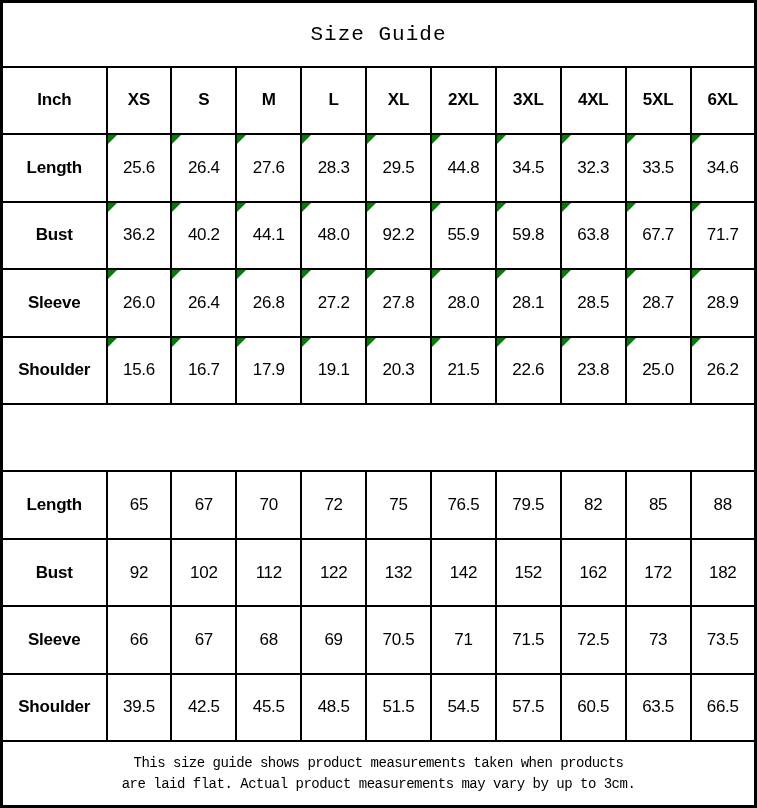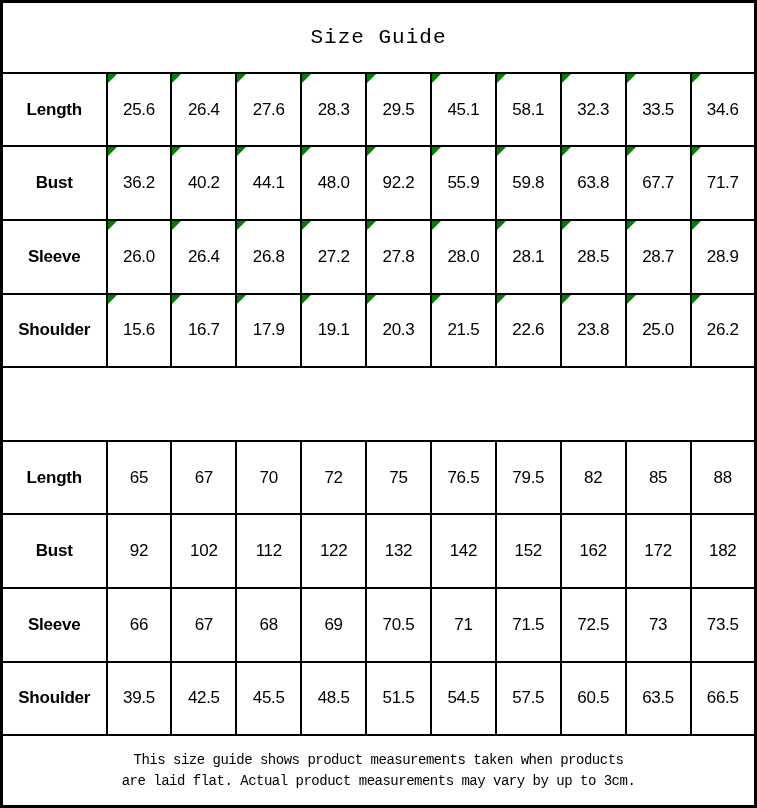--- a/index.html
+++ b/index.html
@@ -86,30 +86,43 @@
         <col>
         <col>
         <col>
     </colgroup>
 
     <tbody>
         <tr class="r-title">
       <td class="title-cell" colspan="11">Size Guide</td>
     </tr>
 
+    <tr class="r-row">
+      <td class="head-cell">Inch</td>
+      <td class="head-cell">XS</td>
+      <td class="head-cell">S</td>
+      <td class="head-cell">M</td>
+      <td class="head-cell">L</td>
+      <td class="head-cell">XL</td>
+      <td class="head-cell">2XL</td>
+      <td class="head-cell">3XL</td>
+      <td class="head-cell">4XL</td>
+      <td class="head-cell">5XL</td>
+      <td class="head-cell">6XL</td>
+    </tr>
 
     <tr class="r-row">
       <td class="label-cell">Length</td>
       <td class="val-cell mark">25.6</td>
       <td class="val-cell mark">26.4</td>
       <td class="val-cell mark">27.6</td>
       <td class="val-cell mark">28.3</td>
       <td class="val-cell mark">29.5</td>
-      <td class="val-cell mark">45.1</td>
-      <td class="val-cell mark">58.1</td>
+      <td class="val-cell mark">44.8</td>
+      <td class="val-cell mark">34.5</td>
       <td class="val-cell mark">32.3</td>
       <td class="val-cell mark">33.5</td>
       <td class="val-cell mark">34.6</td>
     </tr>
 
     <tr class="r-row">
       <td class="label-cell">Bust</td>
       <td class="val-cell mark">36.2</td>
       <td class="val-cell mark">40.2</td>
       <td class="val-cell mark">44.1</td>

